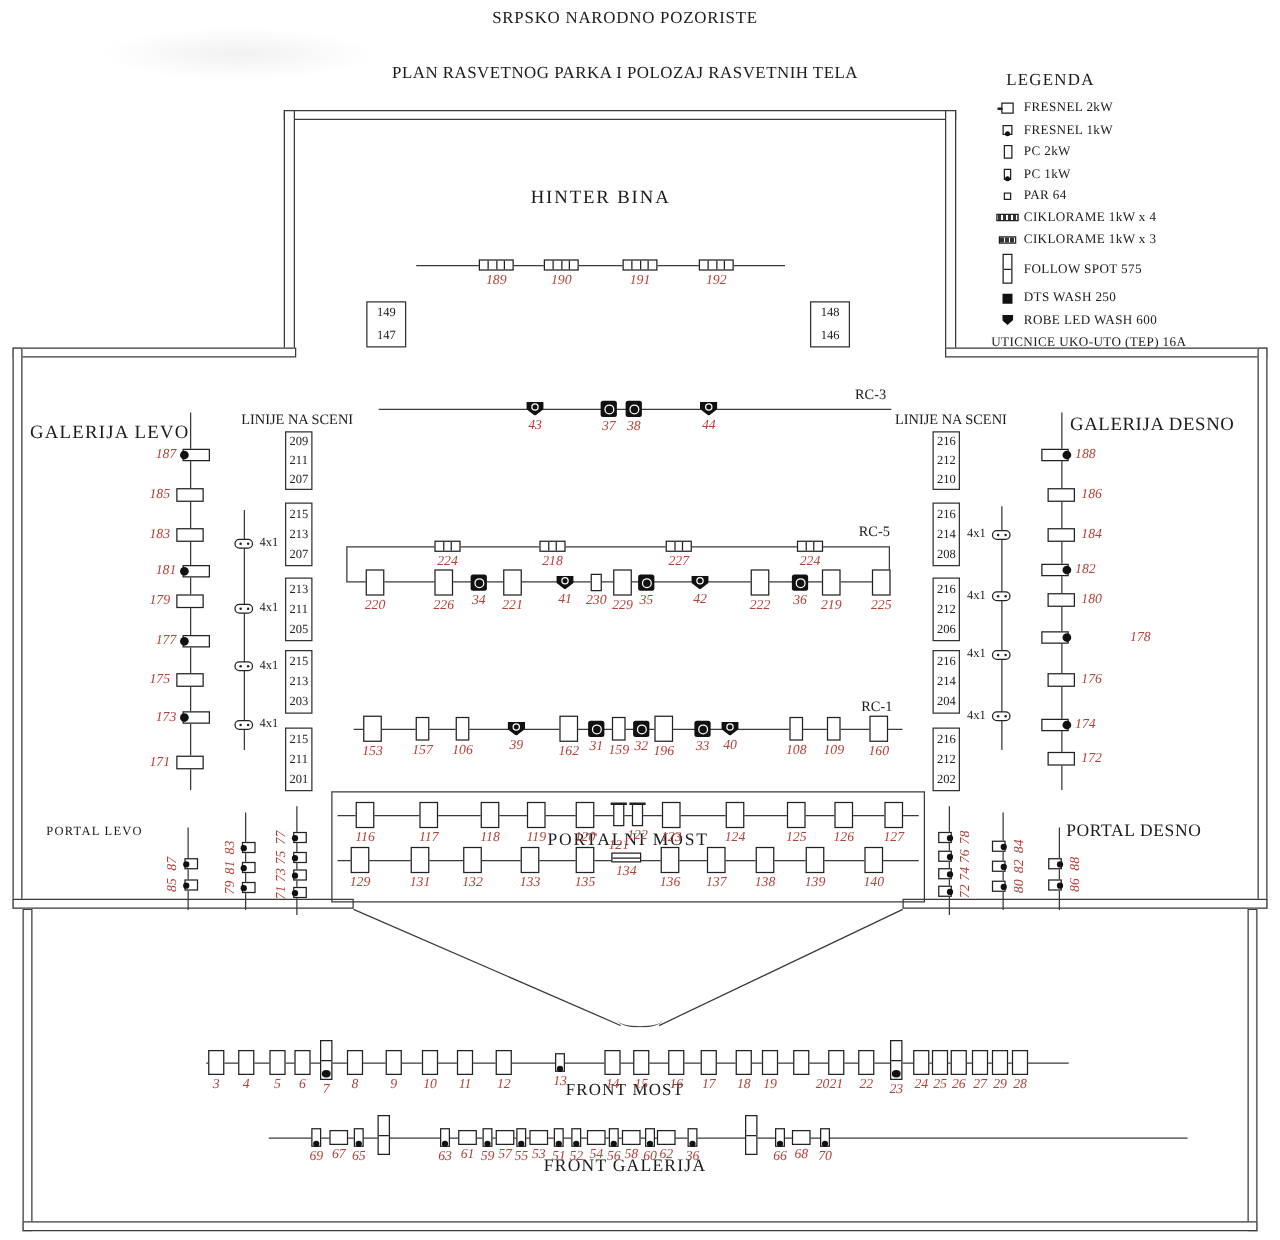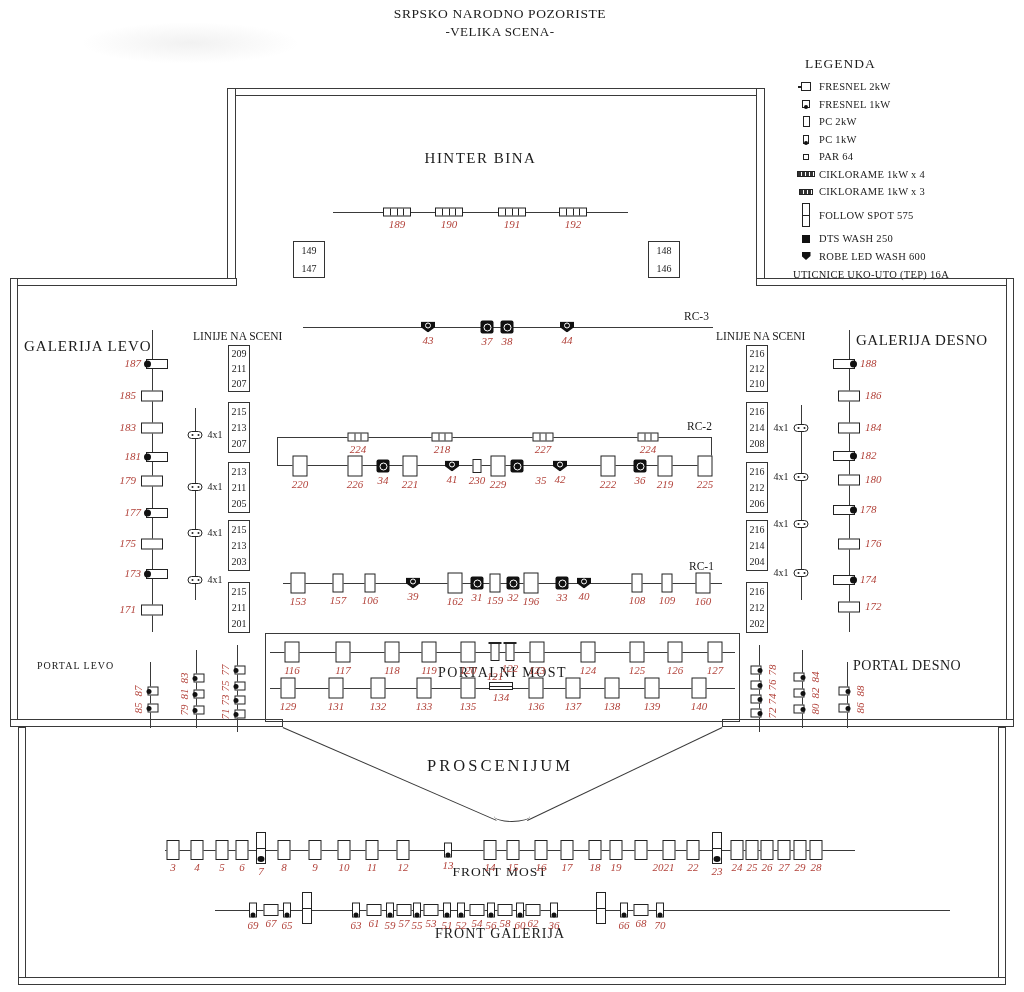--- a/index.html
+++ b/index.html
@@ -91,21 +91,21 @@
   .li-robe{width:9px;height:8px;background:#111;border:none;clip-path:polygon(0 0,100% 0,100% 50%,50% 100%,0 50%);}
 </style>
 </head>
 <body style="--num: #b2423a;">
 
 <div id="plan">
 
   <div style="position:absolute;left:80px;top:22px;width:220px;height:42px;background:radial-gradient(ellipse at center, rgba(120,120,120,.10), rgba(120,120,120,0) 70%);"></div>
 
   <div class="ttl t1">SRPSKO NARODNO POZORISTE</div>
-  <div class="ttl t2">-VELIKA SCENA-</div>
+  <div class="ttl t3">PLAN RASVETNOG PARKA I POLOZAJ RASVETNIH TELA</div>
 
   <div class="wall" style="left:227px;top:88px;width:538px;height:8px"></div>
   <div class="wall" style="left:227px;top:88px;width:9px;height:197px"></div>
   <div class="wall" style="left:756px;top:88px;width:9px;height:197px"></div>
   <div class="wall" style="left:10px;top:278px;width:227px;height:8px"></div>
   <div class="wall" style="left:756px;top:278px;width:258px;height:8px"></div>
   <div class="wall" style="left:10px;top:278px;width:8px;height:449px"></div>
   <div class="wall" style="left:1006px;top:278px;width:8px;height:449px"></div>
   <div class="wall" style="left:10px;top:719px;width:273px;height:8px"></div>
   <div class="wall" style="left:722px;top:719px;width:292px;height:8px"></div>
@@ -121,25 +121,24 @@
   <div class="arc" style="left:494px;top:810px;width:36px;height:11px"></div>
 
   <div class="sec" style="left:333px;top:150px;width:295px;text-align:center;font-size:15px;letter-spacing:1.5px;">HINTER BINA</div>
   <div class="sec" style="left:24px;top:338px;font-size:15px;letter-spacing:1px;">GALERIJA LEVO</div>
   <div class="sec" style="left:856px;top:332px;font-size:15px;letter-spacing:.5px;">GALERIJA DESNO</div>
   <div class="sec" style="left:193px;top:330px;font-size:11.5px;">LINIJE NA SCENI</div>
   <div class="sec" style="left:716px;top:330px;font-size:11.5px;">LINIJE NA SCENI</div>
   <div class="sec" style="left:37px;top:660px;font-size:10px;letter-spacing:1px;">PORTAL LEVO</div>
   <div class="sec" style="left:853px;top:658px;font-size:14px;letter-spacing:.5px;">PORTAL DESNO</div>
   <div class="sec" style="left:265px;top:665px;width:475px;text-align:center;font-size:14px;letter-spacing:1.5px;">PORTALNI MOST</div>
-  <div class="sec" style="left:330px;top:756px;width:340px;text-align:center;font-size:16.5px;letter-spacing:3px;">PROSCENIJUM</div>
   <div class="sec" style="left:330px;top:864px;width:340px;text-align:center;font-size:13.5px;letter-spacing:1px;">FRONT MOST</div>
   <div class="sec" style="left:330px;top:926px;width:340px;text-align:center;font-size:14px;letter-spacing:1px;">FRONT GALERIJA</div>
   <div class="sec" style="left:684px;top:310px;font-size:11.5px;">RC-3</div>
-  <div class="sec" style="left:687px;top:420px;font-size:11.5px;">RC-2</div>
+  <div class="sec" style="left:687px;top:420px;font-size:11.5px;">RC-5</div>
   <div class="sec" style="left:689px;top:560px;font-size:11.5px;">RC-1</div>
 
   <div id="legend">
     <div class="lg-title">LEGENDA</div>
     <div id="legend-items">
         <div class="lg-row lg-fresnel2">
           <div class="lg-ico">
             <span class="li li-fresnel2"></span>
           </div>
           <span class="lg-label">FRESNEL 2kW</span>
@@ -236,21 +235,21 @@
     <div class="num p-below" style="left: 383px; top: 473.5px;">34</div>
     <div class="fx fx-f2" style="left: 410px; top: 466px;"></div>
     <div class="num p-below" style="left: 410px; top: 477.5px;">221</div>
     <div class="fx fx-robe" style="left: 452px; top: 466px;"></div>
     <div class="num p-below" style="left: 452px; top: 472.5px;">41</div>
     <div class="fx fx-pcs" style="left: 477px; top: 466px;"></div>
     <div class="num p-below" style="left: 477px; top: 474px;">230</div>
     <div class="fx fx-f2" style="left: 498px; top: 466px;"></div>
     <div class="num p-below" style="left: 498px; top: 477.5px;">229</div>
     <div class="fx fx-dts" style="left: 517px; top: 466px;"></div>
-    <div class="num p-below" style="left: 517px; top: 473.5px; margin-left: 24px;">35</div>
+    <div class="num p-below" style="left: 517px; top: 473.5px;">35</div>
     <div class="fx fx-robe" style="left: 560px; top: 466px;"></div>
     <div class="num p-below" style="left: 560px; top: 472.5px;">42</div>
     <div class="fx fx-f2" style="left: 608px; top: 466px;"></div>
     <div class="num p-below" style="left: 608px; top: 477.5px;">222</div>
     <div class="fx fx-dts" style="left: 640px; top: 466px;"></div>
     <div class="num p-below" style="left: 640px; top: 473.5px;">36</div>
     <div class="fx fx-f2" style="left: 665px; top: 466px;"></div>
     <div class="num p-below" style="left: 665px; top: 477.5px;">219</div>
     <div class="fx fx-f2" style="left: 705px; top: 466px;"></div>
     <div class="num p-below" style="left: 705px; top: 477.5px;">225</div>
@@ -316,21 +315,21 @@
     <div class="num p-right" style="left: 860px; top: 364px;">188</div>
     <div class="fx fx-galp" style="left: 849px; top: 396px;"></div>
     <div class="num p-right" style="left: 865px; top: 396px;">186</div>
     <div class="fx fx-galp" style="left: 849px; top: 428px;"></div>
     <div class="num p-right" style="left: 865px; top: 428px;">184</div>
     <div class="fx fx-gald side-r" style="left: 844px; top: 456px;"></div>
     <div class="num p-right" style="left: 860px; top: 456px;">182</div>
     <div class="fx fx-galp" style="left: 849px; top: 480px;"></div>
     <div class="num p-right" style="left: 865px; top: 480px;">180</div>
     <div class="fx fx-gald side-r" style="left: 844px; top: 510px;"></div>
-    <div class="num p-right" style="left: 860px; top: 510px;">178</div>
+    <div class="num p-right" style="left: 904px; top: 510px;">178</div>
     <div class="fx fx-galp" style="left: 849px; top: 544px;"></div>
     <div class="num p-right" style="left: 865px; top: 544px;">176</div>
     <div class="fx fx-gald side-r" style="left: 844px; top: 580px;"></div>
     <div class="num p-right" style="left: 860px; top: 580px;">174</div>
     <div class="fx fx-galp" style="left: 849px; top: 607px;"></div>
     <div class="num p-right" style="left: 865px; top: 607px;">172</div>
     <div class="rail rail-v" style="left: 801px; top: 405px; height: 195px;"></div>
     <div class="fx fx-cap4" style="left: 801px; top: 428px;"></div>
     <div class="num plain p-left" style="left: 788.5px; top: 428px;">4x1</div>
     <div class="fx fx-cap4" style="left: 801px; top: 477px;"></div>

